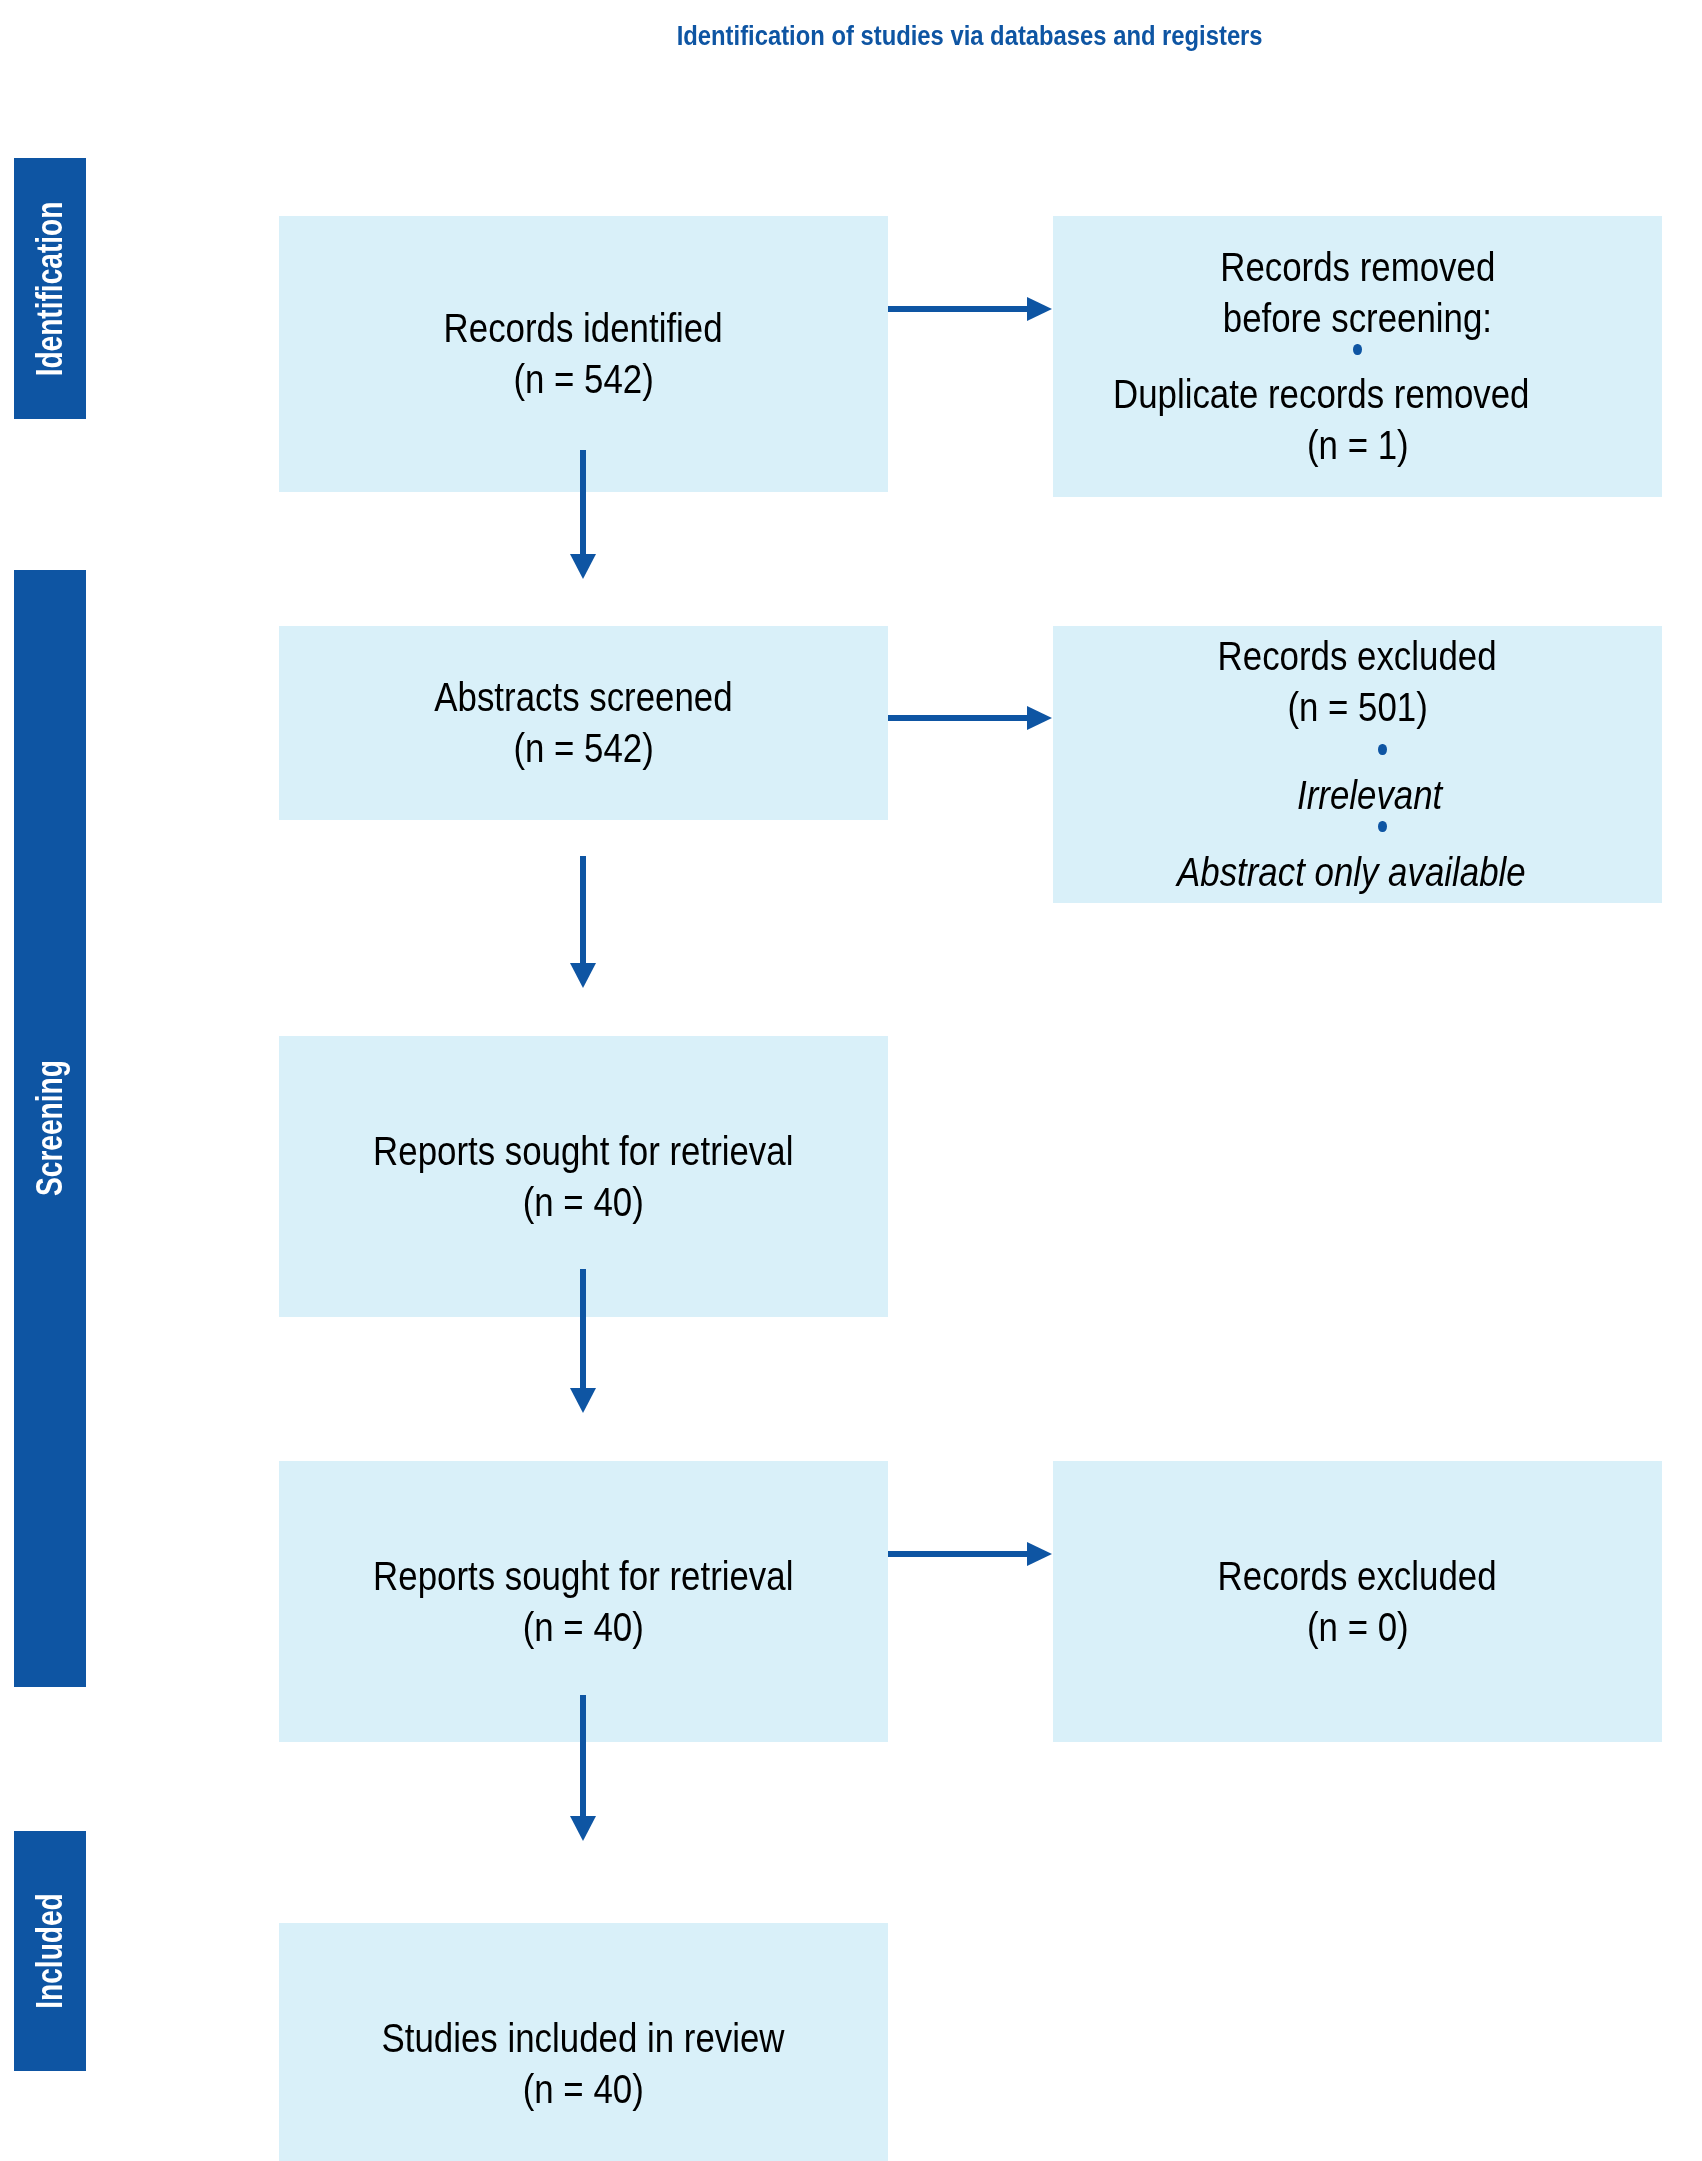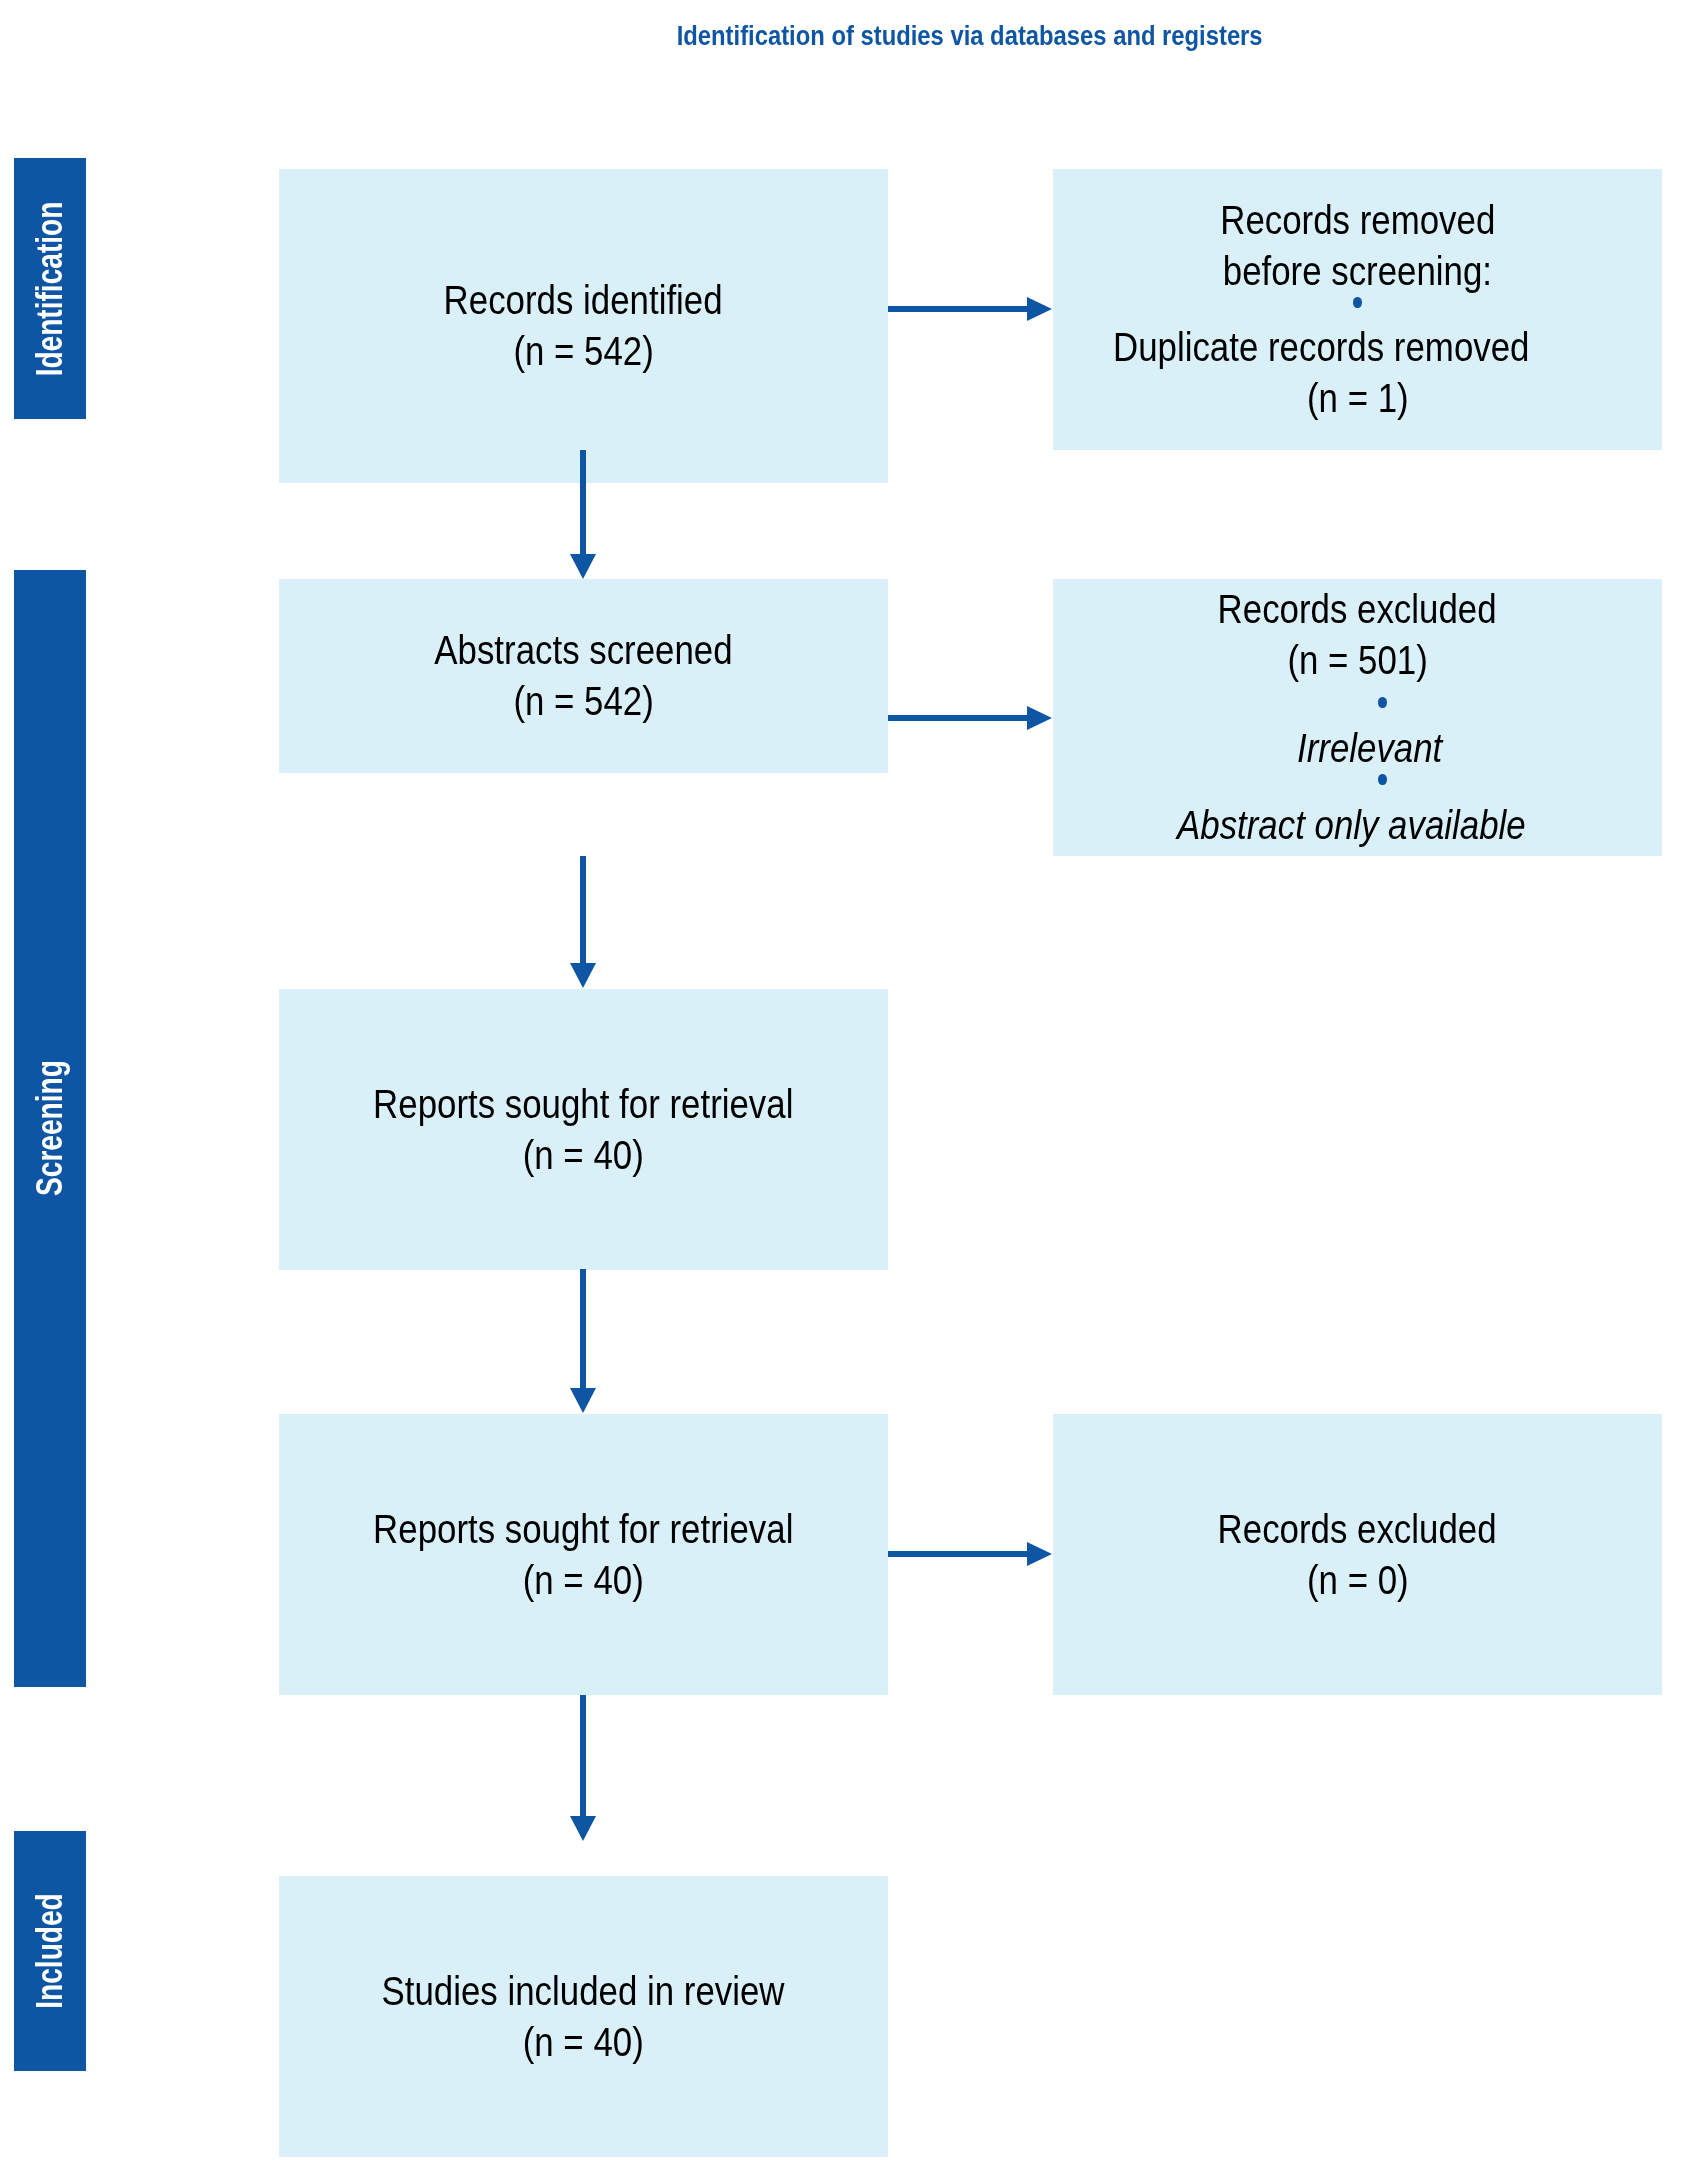--- a/index.html
+++ b/index.html
@@ -23,21 +23,21 @@
     display:flex;align-items:center;justify-content:center;
   }
   .bar .bar-label{
     writing-mode:vertical-rl;transform:rotate(180deg) scaleY(0.78);
     color:var(--bar_text,#fff);font-weight:bold;font-size:36px;white-space:nowrap;
   }
   
   .box{
     position:absolute;background:var(--box_bg,#d9f0f9);
     display:flex;flex-direction:column;align-items:center;justify-content:center;
-    font-size:41px;line-height:51px;text-align:center;
+    font-size:41px;line-height:51px;text-align:center;margin-top:47px;
   }
   .col-main{left:279px;width:609px;}
   .col-side{left:1053px;width:609px;}
   .bullet-row{display:flex;align-items:center;gap:14.7px;flex-direction:column;}
   .dot{width:8.5px;height:11.3px;border-radius:50%;background:var(--accent,#0e55a3);flex:none;}
   .bullet-text{display:inline-block;}
   .side-list{
     align-self:stretch;display:flex;flex-direction:column;align-items:center;
     padding-left:50px;text-align:left;margin-top:11.3px;font-style:italic;
   }
@@ -67,21 +67,21 @@
   <div class="bar" style="top:158px;height:261px;">
     <span class="bar-label">Identification</span>
   </div>
   <div class="bar" style="top:570px;height:1117px;">
     <span class="bar-label">Screening</span>
   </div>
   <div class="bar" style="top:1831px;height:240px;">
     <span class="bar-label">Included</span>
   </div>
 
-  <div class="box col-main" style="top:169px;height:314px;">
+  <div class="box col-main" style="top:169px;height:276px;">
     <div class="scale">Records identified</div>
     <div class="scale">(n = 542)</div>
   </div>
 
   <div class="box col-main" style="top:579px;height:194px;">
     <div class="scale">Abstracts screened</div>
     <div class="scale">(n = 542)</div>
   </div>
 
   <div class="box col-main" style="top:989px;height:281px;">

